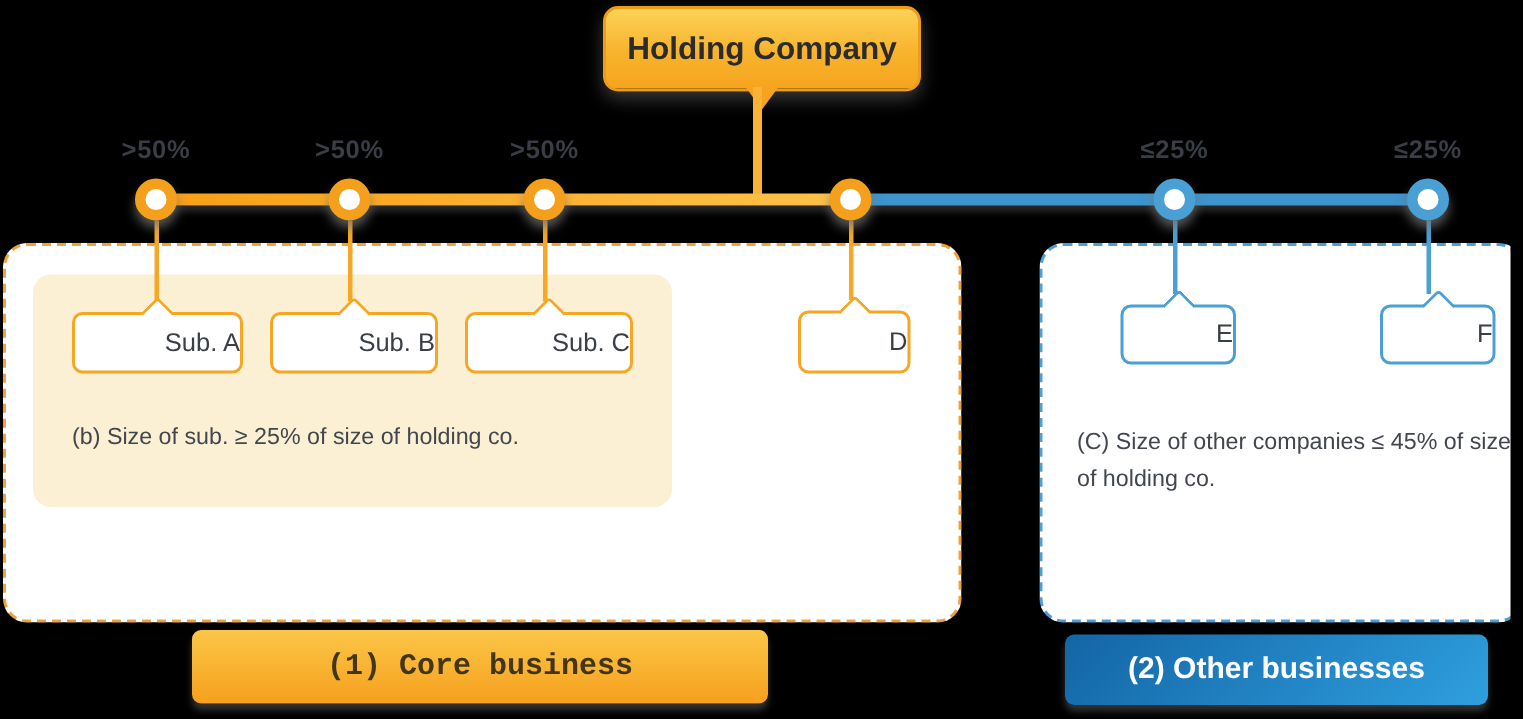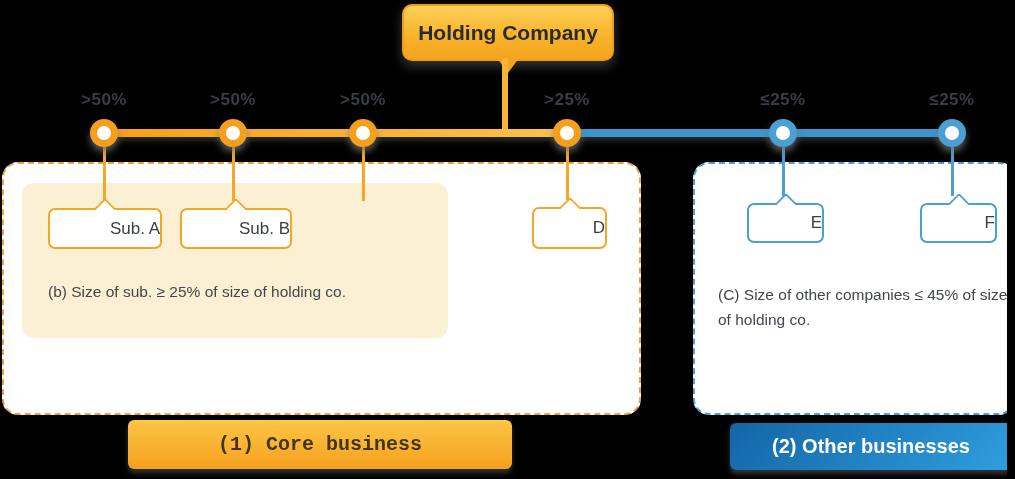--- a/index.html
+++ b/index.html
@@ -66,21 +66,20 @@
     font-size:20px;font-weight:bold;box-shadow:0 4px 5px rgba(95,95,95,.55);
   }
   .bar.core{
     left:128px;top:420px;width:384px;height:49px;color:#42351A;
     background:linear-gradient(180deg,#FCC646 0%,#F6A01E 100%);
     font-family:Liberation Mono, monospace;
   }
   .bar.other{
     left:710px;top:423px;width:282px;height:47px;color:#fff;
     background:linear-gradient(135deg,#1365A6 0%,#2F9FDE 100%);
-    margin-left:20px;
   }
 </style>
 </head>
 <body>
 
 <div class="stage">
 
   <div class="panel core"></div>
   <div class="panel other"></div>
   <div class="cream"></div>
@@ -90,21 +89,20 @@
     <div class="tail"></div>
   </div>
   <div class="hold-drop"></div>
 
   <div class="line core"></div>
   <div class="line other"></div>
 
   <div class="marker" style="left:44px">&gt;50%</div>
   <div class="marker" style="left:173px">&gt;50%</div>
   <div class="marker" style="left:303px">&gt;50%</div>
-  <div class="marker" style="left:507px">&gt;25%</div>
   <div class="marker" style="left:723px">≤25%</div>
   <div class="marker" style="left:892px">≤25%</div>
 
   <div class="drop core" style="left:102.5px;top:147px;height:54px"></div>
   <div class="drop core" style="left:231.5px;top:147px;height:54px"></div>
   <div class="drop core" style="left:361.5px;top:147px;height:54px"></div>
   <div class="drop core" style="left:565.5px;top:147px;height:53px"></div>
   <div class="drop other" style="left:781.5px;top:147px;height:49px"></div>
   <div class="drop other" style="left:950.5px;top:147px;height:49px"></div>
 
@@ -116,20 +114,24 @@
   <div class="node other" style="left:938px"></div>
 
   <div class="company core" style="left:48px;top:208px;width:110px;height:37px">
     <div class="tail"></div>
     <span>Sub. A</span>
   </div>
   <div class="company core" style="left:180px;top:208px;width:108px;height:37px">
     <div class="tail"></div>
     <span>Sub. B</span>
   </div>
+  <div class="company core" style="left:310px;top:208px;width:108px;height:37px">
+    <div class="tail"></div>
+    <span>Sub. C</span>
+  </div>
   <div class="company core" style="left:532px;top:207px;width:71px;height:38px">
     <div class="tail"></div>
     <span>D</span>
   </div>
   <div class="company other" style="left:747px;top:203px;width:73px;height:36px">
     <div class="tail"></div>
     <span>E</span>
   </div>
   <div class="company other" style="left:920px;top:203px;width:73px;height:36px">
     <div class="tail"></div>

